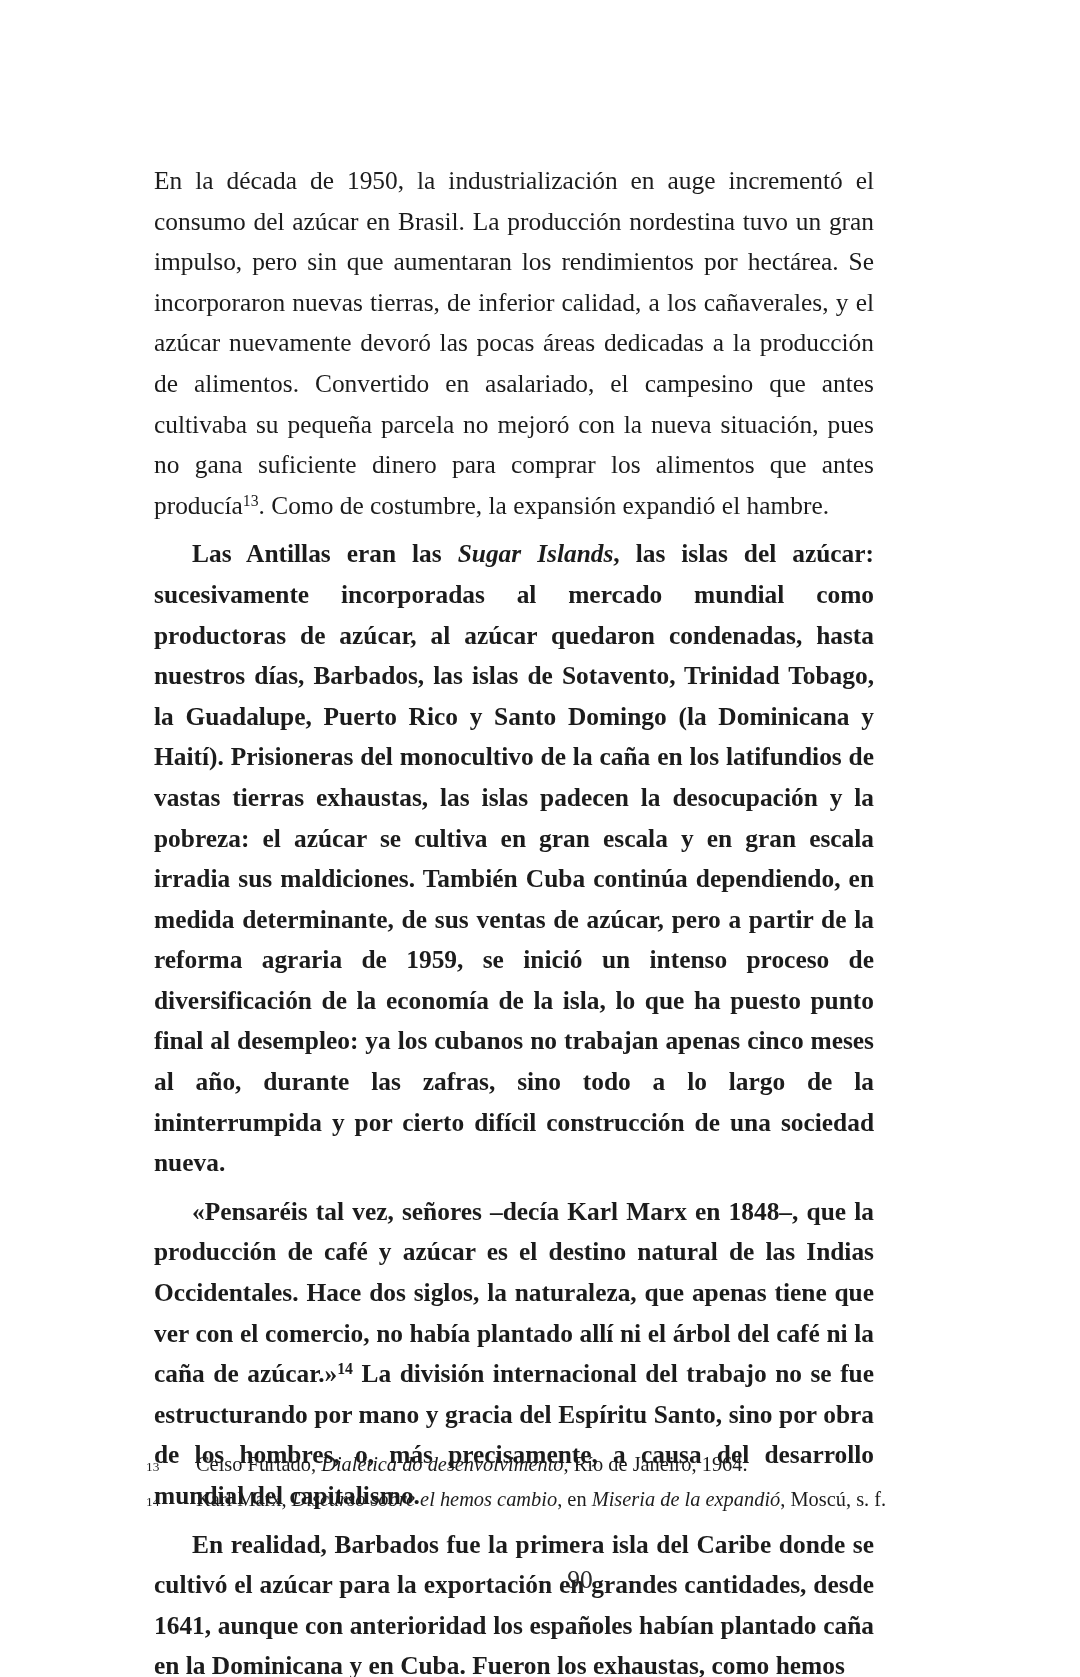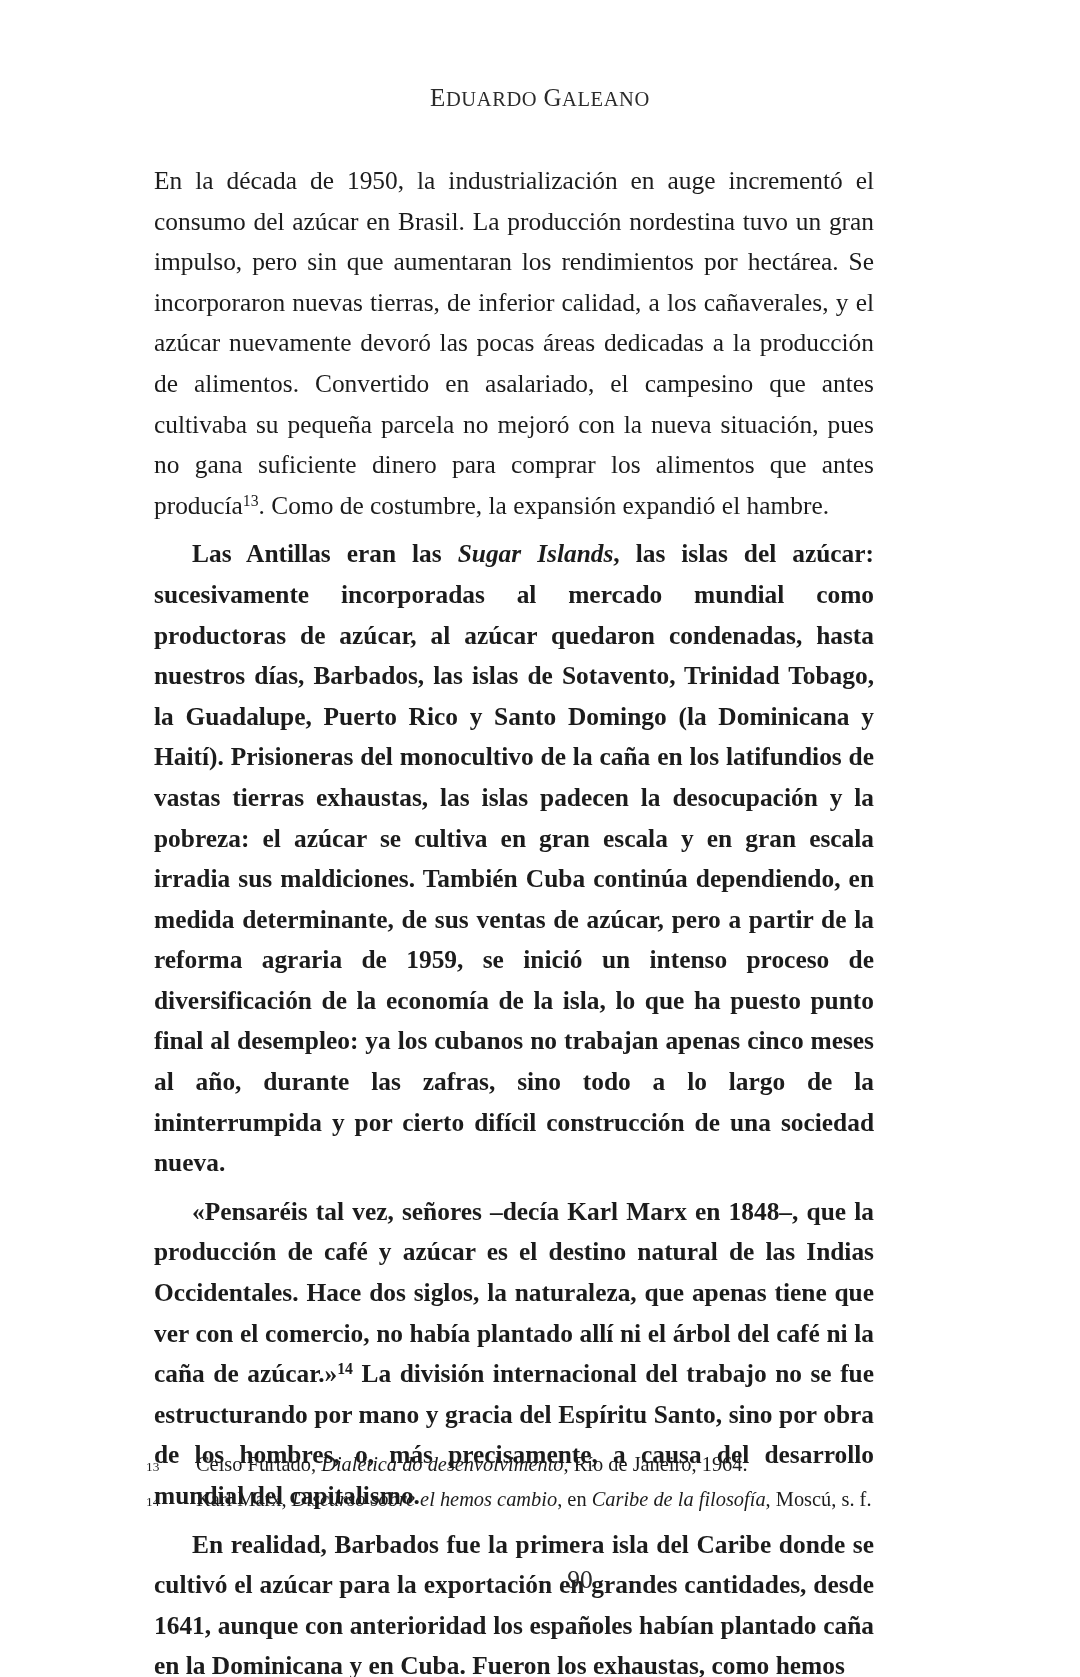--- a/index.html
+++ b/index.html
@@ -106,42 +106,36 @@
     font-size: 25.5px;
     color: #2a2a2a;
     padding-left: 40px;
   }
 </style>
 </head>
 <body>
 
 <div class="page">
 
-  <div class="running-head">
-    <span>
-      <span class="smallcaps-first">E</span><span class="smallcaps-rest">DUARDO</span>
-      <span class="smallcaps-first">G</span><span class="smallcaps-rest">ALEANO</span>
-    </span>
-  </div>
 
   <div class="textblock" id="textblock">
       <p class="body-par">En la década de 1950, la industrialización en auge incrementó el consumo del azúcar en Brasil. La producción nordestina tuvo un gran impulso, pero sin que aumentaran los rendimientos por hectárea. Se incorporaron nuevas tierras, de inferior calidad, a los cañaverales, y el azúcar nuevamente devoró las pocas áreas dedicadas a la producción de alimentos. Convertido en asalariado, el campesino que antes cultivaba su pequeña parcela no mejoró con la nueva situación, pues no gana suficiente dinero para comprar los alimentos que antes producía<sup class="fn-ref">13</sup>. Como de costumbre, la expansión expandió el hambre.</p>
       <p class="body-par">Las Antillas eran las <span class="it">Sugar Islands</span>, las islas del azúcar: sucesivamente incorporadas al mercado mundial como productoras de azúcar, al azúcar quedaron condenadas, hasta nuestros días, Barbados, las islas de Sotavento, Trinidad Tobago, la Guadalupe, Puerto Rico y Santo Domingo (la Dominicana y Haití). Prisioneras del monocultivo de la caña en los latifundios de vastas tierras exhaustas, las islas padecen la desocupación y la pobreza: el azúcar se cultiva en gran escala y en gran escala irradia sus maldiciones. También Cuba continúa dependiendo, en medida determinante, de sus ventas de azúcar, pero a partir de la reforma agraria de 1959, se inició un intenso proceso de diversificación de la economía de la isla, lo que ha puesto punto final al desempleo: ya los cubanos no trabajan apenas cinco meses al año, durante las zafras, sino todo a lo largo de la ininterrumpida y por cierto difícil construcción de una sociedad nueva.</p>
       <p class="body-par">«Pensaréis tal vez, señores –decía Karl Marx en 1848–, que la producción de café y azúcar es el destino natural de las Indias Occidentales. Hace dos siglos, la naturaleza, que apenas tiene que ver con el comercio, no había plantado allí ni el árbol del café ni la caña de azúcar.»<sup class="fn-ref">14</sup> La división internacional del trabajo no se fue estructurando por mano y gracia del Espíritu Santo, sino por obra de los hombres, o, más precisamente, a causa del desarrollo mundial del capitalismo.</p>
       <p class="body-par">En realidad, Barbados fue la primera isla del Caribe donde se cultivó el azúcar para la exportación en grandes cantidades, desde 1641, aunque con anterioridad los españoles habían plantado caña en la Dominicana y en Cuba. Fueron los exhaustas, como hemos</p>
     </div>
 
   <div class="footnotes" id="footnotes">
       <div class="footnote-row">
         <div class="footnote-marker">13</div>
         <div class="footnote-text">Celso Furtado, <span class="it">Dialética do desenvolvimento</span>, Río de Janeiro, 1964.</div>
       </div>
       <div class="footnote-row">
         <div class="footnote-marker">14</div>
-        <div class="footnote-text">Karl Marx, <span class="it">Discurso sobre el hemos cambio</span>, en <span class="it">Caribe de la filosofía</span>, Moscú, s. f.</div>
+        <div class="footnote-text">Karl Marx, <span class="it">Discurso sobre el hemos cambio</span>, en <span class="it">Miseria de la expandió</span>, Moscú, s. f.</div>
       </div>
     </div>
 
   <div class="folio">
     <span>90</span>
   </div>
 
 </div>
 
 </body></html>

